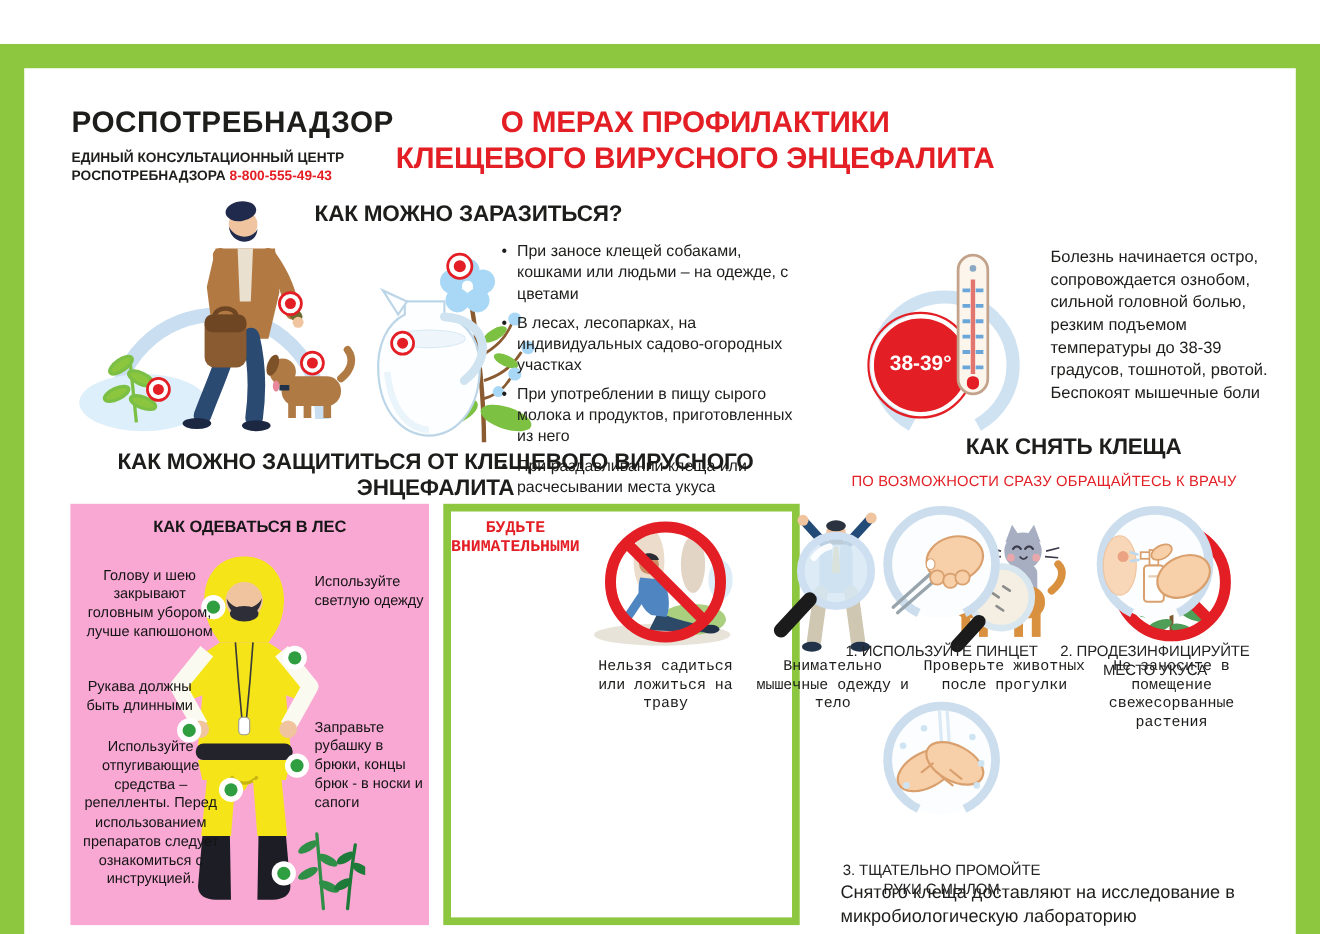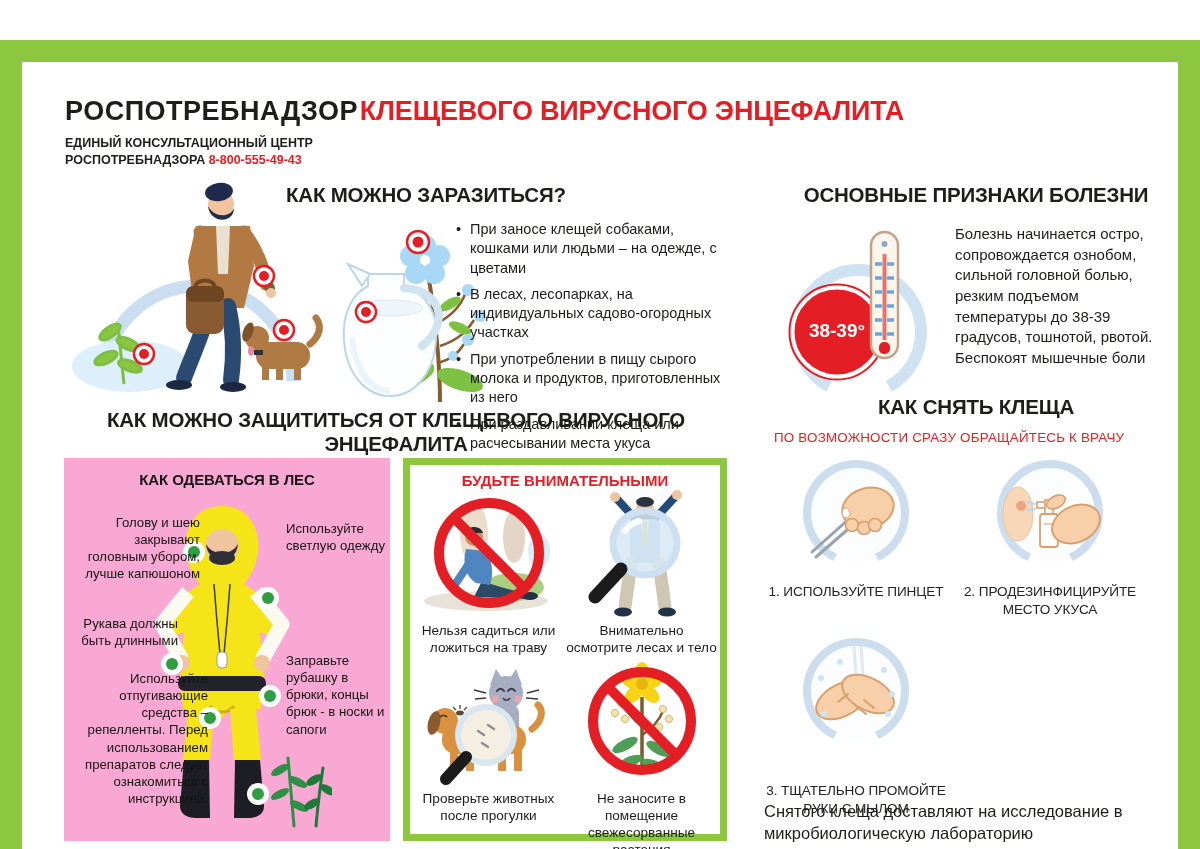--- a/index.html
+++ b/index.html
@@ -23,25 +23,25 @@
   .bullets li{position:relative;padding-left:15px;margin-bottom:7px;}
   .bullets li:before{content:"•";position:absolute;left:1px;top:0;color:#1d1d1b;}
 
   .symptoms-text{font-size:15px;line-height:1.38;width:212px;}
 
   
   .green-box{left:42px;top:396px;width:326px;height:383px;background:#f9a8d4;text-decoration:underline;}
   .green-box .box-head{position:absolute;left:0;top:13px;width:100%;text-align:center;
     font-size:15px;font-weight:bold;color:#161616;letter-spacing:-.1px;}
   .tip{position:absolute;font-size:13.2px;line-height:1.3;color:#141414;}
-  .tip.r{text-align:right;}
+  .tip.r{text-align:center;}
 
   
   .white-box{left:381px;top:396px;width:324px;height:383px;background:#fff;
-    border:7px solid #8dc63f;box-sizing:border-box;display:flex;flex-direction:column;}
+    border:7px solid #8dc63f;box-sizing:border-box;display:flex;flex-direction:row;font-family:Liberation Mono, monospace;}
   .white-box .box-head{margin-top:7px;text-align:center;font-size:15px;font-weight:bold;color:#e31e24;}
   .wrow{display:flex;justify-content:space-around;flex:1;align-items:flex-start;padding:0 2px;}
   .wcell{display:flex;flex-direction:column;align-items:center;width:152px;}
   .wcap{font-size:13.6px;line-height:1.25;text-align:center;margin-top:2px;color:#1d1d1b;}
 
   
   .sub-red{font-size:13.4px;color:#e31e24;text-align:left;letter-spacing:.2px;}
   .step{position:absolute;width:192px;display:flex;flex-direction:column;align-items:center;}
   .step-cap{font-size:13.6px;line-height:1.3;text-align:center;margin-top:7px;color:#232323;letter-spacing:-.1px;}
   .removal-footer{font-size:16.5px;line-height:1.35;text-align:left;color:#1d1d1b;}
@@ -61,20 +61,21 @@
     <div class="logo-sub">
       <div>ЕДИНЫЙ КОНСУЛЬТАЦИОННЫЙ ЦЕНТР</div>
       <div>
         <span>РОСПОТРЕБНАДЗОРА</span>
         <span class="phone">8-800-555-49-43</span>
       </div>
     </div>
   </div>
 
   <div class="abs main-title" style="left:330px;top:33px;width:560px;">
+    <div>О МЕРАХ ПРОФИЛАКТИКИ</div>
     <div>КЛЕЩЕВОГО ВИРУСНОГО ЭНЦЕФАЛИТА</div>
   </div>
 
   <div class="abs" style="left:36px;top:104px;">
     <svg width="268" height="238" viewBox="0 0 268 238">
       <path d="M45,215 A95,95 0 0 1 235,215" fill="none" stroke="#c9def1" stroke-width="13"></path>
       <ellipse cx="72" cy="200" rx="58" ry="26" fill="#ddeffa"></ellipse>
       <g stroke="#7bbf45" stroke-width="3" fill="#8cc63f">
         <path d="M66,218 L60,160" fill="none"></path>
         <ellipse cx="52" cy="166" rx="12" ry="5" transform="rotate(-35 52 166)"></ellipse>
@@ -174,21 +175,20 @@
     </svg>
   </div>
 
   <ul class="bullets abs" style="left:433px;top:158px;">
     <li>При заносе клещей собаками, кошками или людьми – на одежде, с цветами</li>
     <li>В лесах, лесопарках, на индивидуальных садово-огородных участках</li>
     <li>При употреблении в пищу сырого молока и продуктов, приготовленных из него</li>
     <li>При раздавливании клеща или расчесывании места укуса</li>
   </ul>
 
-  <div class="abs h-section h-center" style="left:768px;top:121px;width:372px;">ОСНОВНЫЕ ПРИЗНАКИ БОЛЕЗНИ</div>
 
   <div class="abs thermo-wrap" style="left:763px;top:158px;">
     <svg width="152" height="182" viewBox="0 0 152 182">
       <circle cx="74" cy="112" r="62" fill="none" stroke="#cfe2f2" stroke-width="12" pathLength="100" stroke-dasharray="84 16" stroke-dashoffset="-33"></circle>
       <circle cx="52" cy="112" r="47.5" fill="none" stroke="#e31e24" stroke-width="2"></circle>
       <circle cx="52" cy="112" r="44" fill="#e31e24" stroke="#fff" stroke-width="3"></circle>
       <g>
         <rect x="86" y="12" width="27" height="126" rx="13.5" fill="#fcf5ec" stroke="#c3a28b" stroke-width="2.5"></rect>
         <circle cx="99.5" cy="24" r="3" fill="#8aa8c4"></circle>
         <line x1="99.5" y1="34" x2="99.5" y2="120" stroke="#e2766f" stroke-width="4"></line>
@@ -323,21 +323,21 @@
           <rect x="63" y="30" width="30" height="44" rx="7" fill="#9fc0dd"></rect>
           <polygon points="74,31 82,31 80,54 76,54" fill="#fff"></polygon>
           <polygon points="76,32 80,32 82,56 74,56" fill="#e8c84a"></polygon>
           <path d="M64,74 L58,118 M92,74 L98,118" stroke="#cfc7b2" stroke-width="13" stroke-linecap="round"></path>
           <ellipse cx="56" cy="123" rx="9" ry="4.5" fill="#223349"></ellipse>
           <ellipse cx="100" cy="123" rx="9" ry="4.5" fill="#223349"></ellipse>
           <circle cx="78" cy="54" r="32" fill="#d6e8f4" fill-opacity="0.85" stroke="#cddff0" stroke-width="7"></circle>
           <path d="M58,42 A26,26 0 0 1 72,32" fill="none" stroke="#fff" stroke-width="6" stroke-linecap="round" opacity="0.9"></path>
           <line x1="54" y1="80" x2="28" y2="108" stroke="#1b1b1b" stroke-width="13" stroke-linecap="round"></line>
         </svg>
-        <div class="wcap">Внимательно осмотрите лесах и тело</div>
+        <div class="wcap">Внимательно мышечные одежду и тело</div>
       </div>
     </div>
 
     <div class="wrow">
       <div class="wcell">
         <svg width="150" height="132" viewBox="0 0 150 132">
           <g>
             <polygon points="76,28 82,12 90,24" fill="#a7aec2"></polygon>
             <polygon points="108,28 102,12 94,24" fill="#a7aec2"></polygon>
             <circle cx="92" cy="36" r="17" fill="#a7aec2"></circle>

